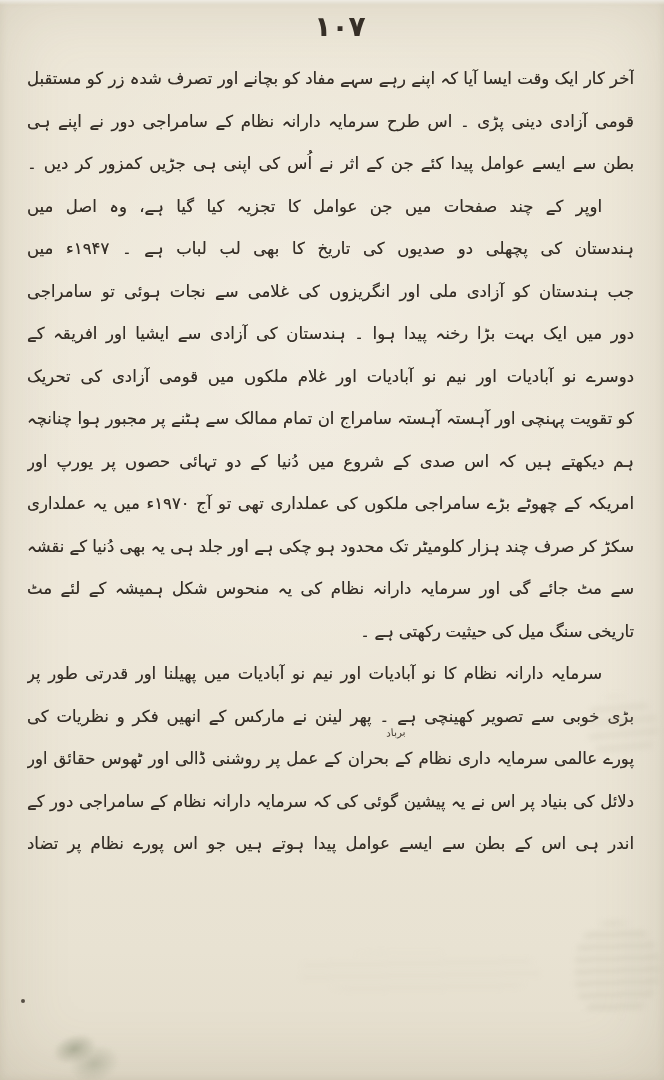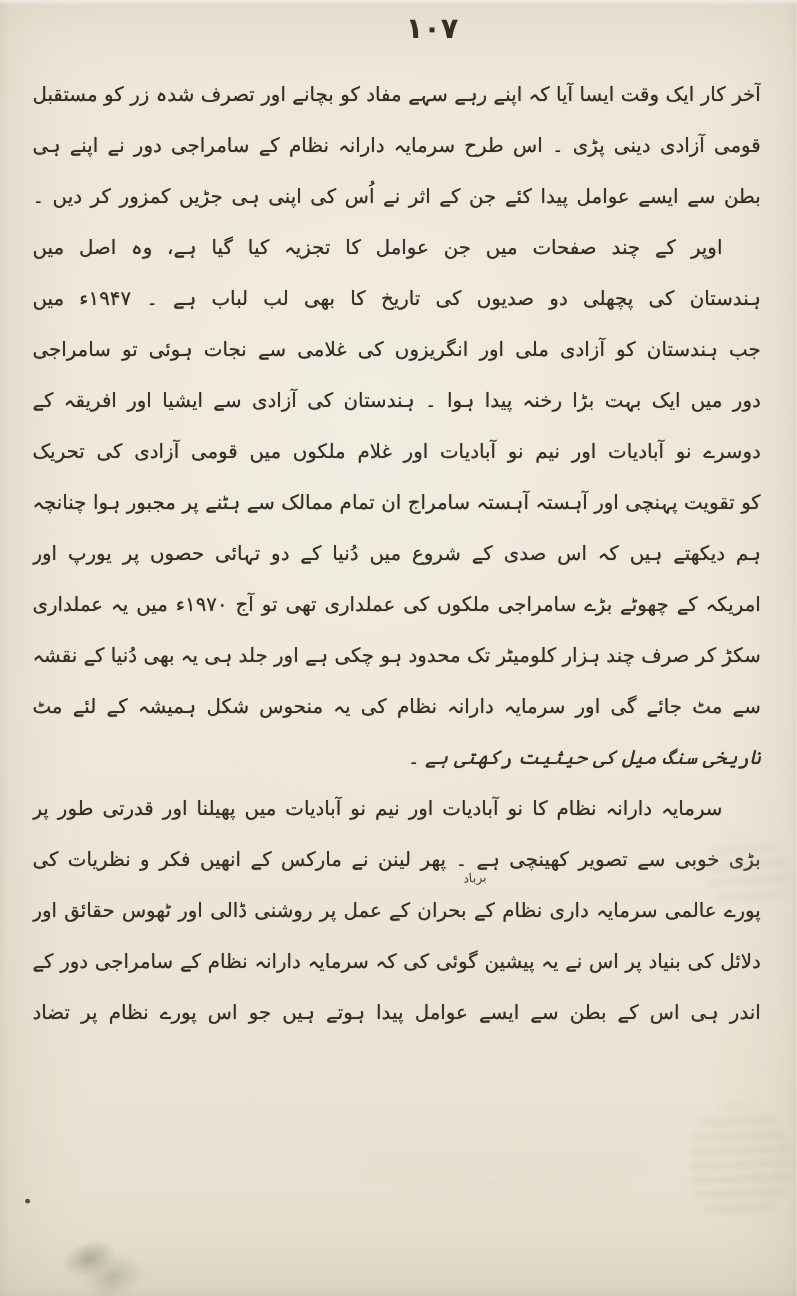--- a/index.html
+++ b/index.html
@@ -16,42 +16,42 @@
       linear-gradient(180deg, #ede7d8 0%, #eee8da 55%, #e8e2d2 88%, #e4ddcc 100%);
     box-shadow: inset 0 0 70px rgba(118,103,78,0.18), inset 0 0 8px rgba(118,103,78,0.12);
   }
   #page::before { 
     content: ""; position: absolute; left: 0; top: 0; right: 0; height: 5px;
     background: linear-gradient(180deg, rgba(255,255,255,0.55), rgba(255,255,255,0));
     pointer-events: none;
   }
   .page-number {
     position: absolute; top: 10px; left: 298px; width: 84px;
-    text-align: right;
-    font-size: 24px; font-weight: bold;
+    text-align: center;
+    font-size: 28px; font-weight: bold;
     color: #362f27;
     direction: rtl;
   }
   .text-block {
     position: absolute; left: 27px; right: 30px; top: 58px;
     color: #352e26;
   }
   .line {
     direction: rtl;
     height: 42.5px;
     line-height: 42.5px;
     font-size: 16.5px;
     word-spacing: -0.5px;
     text-align: justify;
     text-align-last: justify;
     overflow: hidden;
     text-shadow: 0 0 0.6px rgba(53,46,38,0.65);
   }
   .line.indent { padding-right: 32px; }
-  .line.short { text-align-last: right; padding-left: 290px; font-style: italic; }
+  .line.short { text-align-last: right; padding-left: 290px; }
   .margin-note {
     position: absolute; top: 726px; left: 386px;
     font-size: 10.5px; color: #443c32;
     direction: rtl; transform: rotate(-4deg);
   }
   .stray-dot {
     position: absolute; left: 21px; top: 999px;
     width: 4px; height: 4px; border-radius: 50%;
     background: #3d362d; opacity: 0.85;
   }

